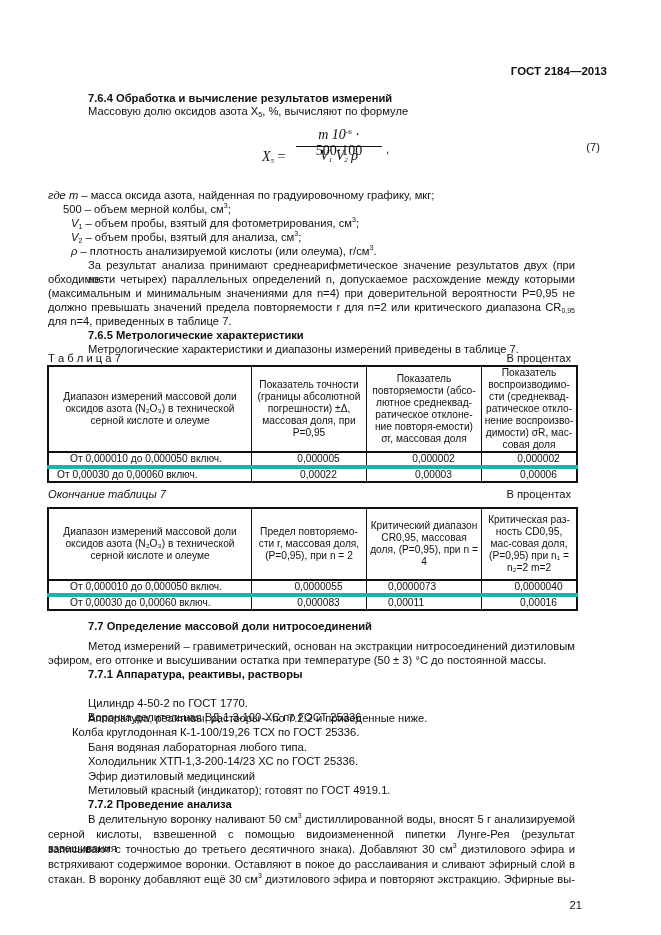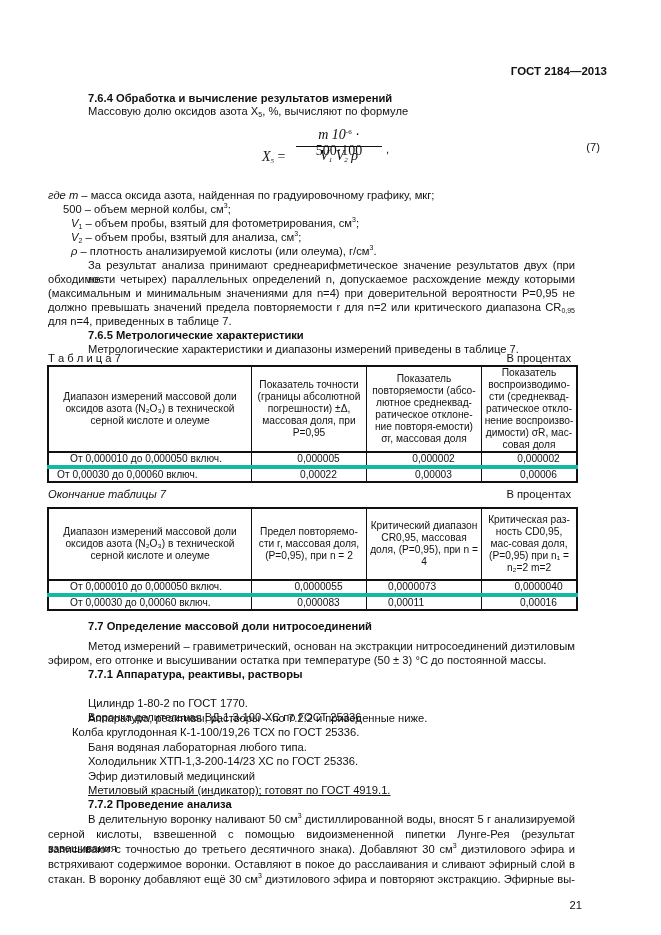--- a/index.html
+++ b/index.html
@@ -99,27 +99,27 @@
   </tr>
 </tbody>
   </table>
 
 <div class="line b" style="left:88px; top:619px;">7.7 Определение массовой доли нитросоединений</div>
 <div class="line just" style="left:88px; width:487px; top:639px;">Метод измерений – гравиметрический, основан на экстракции нитросоединений диэтиловым</div>
 <div class="line" style="left:48px; top:653px;">эфиром, его отгонке и высушивании остатка при температуре (50 ± 3) °С до постоянной массы.</div>
 
 <div class="line b" style="left:88px; top:667px;">7.7.1 Аппаратура, реактивы, растворы</div>
 <div class="line" style="left:88px; top:711px;">Аппаратура, реактивы, растворы – по 7.2.2 и приведенные ниже.</div>
-<div class="line" style="left:88px; top:696px;">Цилиндр 1-80-2 по ГОСТ 1770.</div>
+<div class="line" style="left:88px; top:696px;">Цилиндр 4-50-2 по ГОСТ 1770.</div>
 <div class="line" style="left:88px; top:710px;">Воронка делительная ВД-1,3-100-ХС по ГОСТ 25336</div>
 <div class="line" style="left:72px; top:725px;">Колба круглодонная К-1-100/19,26 ТСХ по ГОСТ 25336.</div>
 <div class="line" style="left:88px; top:740px;">Баня водяная лабораторная любого типа.</div>
 <div class="line" style="left:88px; top:754px;">Холодильник ХТП-1,3-200-14/23 ХС по ГОСТ 25336.</div>
 <div class="line" style="left:88px; top:769px;">Эфир диэтиловый медицинский</div>
-<div class="line" style="left:88px; top:783px;text-decoration:underline;">Метиловый красный (индикатор); готовят по ГОСТ 4919.1.</div>
+<div class="line" style="left:88px; top:783px;">Метиловый красный (индикатор); готовят по ГОСТ 4919.1.</div>
 
 <div class="line b" style="left:88px; top:797px;">7.7.2 Проведение анализа</div>
 <div class="line just" style="left:88px; width:487px; top:812px;"><span>В делительную воронку наливают 50 см</span><sup>3</sup><span> дистиллированной воды, вносят 5 г анализируемой</span></div>
 <div class="line just" style="left:48px; width:527px; top:827px;">серной кислоты, взвешенной с помощью видоизмененной пипетки Лунге-Рея (результат взвешивания</div>
 <div class="line just" style="left:48px; width:527px; top:842px;"><span>записывают с точностью до третьего десятичного знака). Добавляют 30 см</span><sup>3</sup><span> диэтилового эфира и</span></div>
 <div class="line just" style="left:48px; width:527px; top:857px;">встряхивают содержимое воронки. Оставляют в покое до расслаивания и сливают эфирный слой в</div>
 <div class="line just" style="left:48px; width:527px; top:872px;"><span>стакан. В воронку добавляют ещё 30 см</span><sup>3</sup><span> диэтилового эфира и повторяют экстракцию. Эфирные вы-</span></div>
 
 <div class="line" style="right:79px; top:898px;">21</div>
 

